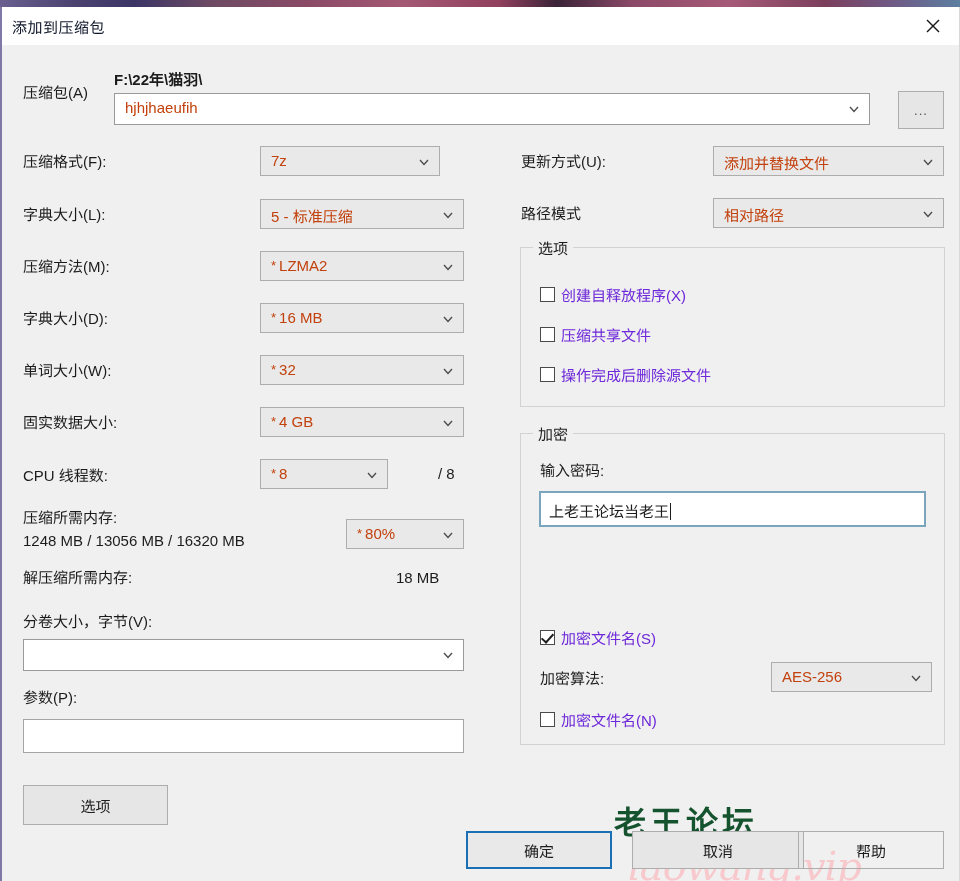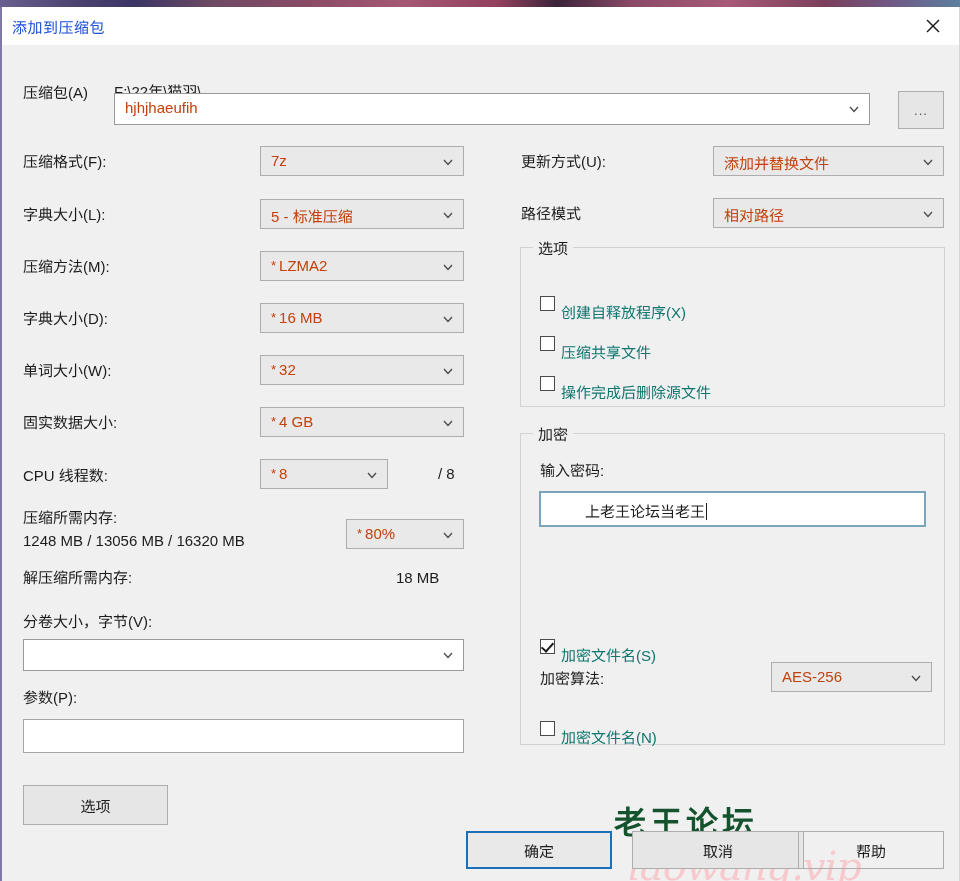--- a/index.html
+++ b/index.html
@@ -43,21 +43,21 @@
     width: 100%;
     height: 38px;
     background: #ffffff;
     box-sizing: border-box;
   }
   #title-text {
     position: absolute;
     left: 10px;
     top: 9px;
     font-size: 15px;
-    color: #1d4ed8;
+    color: #0f172a;
     letter-spacing: .5px;
   }
   #close-button {
     position: absolute;
     right: 0; top: 0;
     width: 52px; height: 38px;
     display: flex; align-items: center; justify-content: center;
     cursor: pointer;
   }
   #close-button svg { display: block; }
@@ -185,22 +185,21 @@
     content: "";
     position: absolute;
     left: 3px; top: 0px;
     width: 5px; height: 10px;
     border: solid #1c1c1c;
     border-width: 0 2px 2px 0;
     transform: rotate(42deg);
   }
   .checkrow .ctext {
     font-size: 15px;
-    color: #0f766e;
-    margin-top: 17px;
+    color: #6d28d9;
   }
 
   .caret {
     display: inline-block;
     width: 1px;
     height: 17px;
     background: #1c1c1c;
     vertical-align: -3px;
     margin-left: 1px;
   }
@@ -245,21 +244,21 @@
       <svg width="20" height="20" viewBox="0 0 20 20" aria-hidden="true">
         <line x1="4" y1="4" x2="16" y2="16" stroke="#1a1a1a" stroke-width="1.4"></line>
         <line x1="16" y1="4" x2="4" y2="16" stroke="#1a1a1a" stroke-width="1.4"></line>
       </svg>
     </div>
   </div>
 
   <div id="client">
 
     <div class="lbl" style="left:21px; top:39px;">压缩包(A)</div>
-    <div class="lbl" style="left:112px; top:38px;">F:\22年\猫羽\</div>
+    <div class="lbl" style="left:112px; top:26px;font-weight:bold;">F:\22年\猫羽\</div>
 
     <div class="combo white" style="left:112px; top:48px; width:756px; height:32px;">
       <span class="val">hjhjhaeufih</span>
       <svg class="arrow" viewBox="0 0 12 12">
         <polyline points="2,4 6,8.5 10,4" fill="none" stroke="#4a4a4a" stroke-width="1.3"></polyline>
       </svg>
     </div>
 
     <div class="btn" style="left:896px; top:46px; width:46px; height:38px;">
       <span style="font-size:13px; color:#555; letter-spacing:1px;">...</span>
@@ -275,21 +274,21 @@
 
     <div class="lbl" style="left:21px; top:464px;">压缩所需内存:</div>
     <div class="lbl" style="left:21px; top:487px;">1248 MB / 13056 MB / 16320 MB</div>
 
     <div class="lbl" style="left:21px; top:524px;">解压缩所需内存:</div>
     <div class="lbl" style="left:394px; top:524px;">18 MB</div>
 
     <div class="lbl" style="left:21px; top:568px;">分卷大小，字节(V):</div>
     <div class="lbl" style="left:21px; top:644px;">参数(P):</div>
 
-    <div class="combo" style="left:258px; top:101px; width:204px;">
+    <div class="combo" style="left:258px; top:101px; width:180px;">
       <span class="val">7z</span>
       <svg class="arrow" viewBox="0 0 12 12">
         <polyline points="2,4 6,8.5 10,4" fill="none" stroke="#4a4a4a" stroke-width="1.3"></polyline>
       </svg>
     </div>
 
     <div class="combo" style="left:258px; top:154px; width:204px;">
       <span class="val">5 - 标准压缩</span>
       <svg class="arrow" viewBox="0 0 12 12">
         <polyline points="2,4 6,8.5 10,4" fill="none" stroke="#4a4a4a" stroke-width="1.3"></polyline>
@@ -400,21 +399,21 @@
         <span class="ctext">操作完成后删除源文件</span>
       </div>
     </div>
 
     <div class="groupbox" style="left:518px; top:388px; width:425px; height:312px;">
       <div class="gb-title">加密</div>
 
       <div class="lbl" style="left:19px; top:28px;">输入密码:</div>
 
       <div class="textbox focused" style="left:18px; top:57px; width:387px; height:36px;">
-        <span class="val" style="top:7px;margin-left:36px;"><span>上老王论坛当老王</span><span class="caret"></span></span>
+        <span class="val" style="top:7px;"><span>上老王论坛当老王</span><span class="caret"></span></span>
       </div>
 
       <div class="checkrow" style="left:19px; top:193px;">
         <span class="cbox checked"></span>
         <span class="ctext">加密文件名(S)</span>
       </div>
 
       <div class="lbl" style="left:19px; top:236px;">加密算法:</div>
       <div class="combo" style="left:250px; top:228px; width:161px;">
         <span class="val">AES-256</span>

